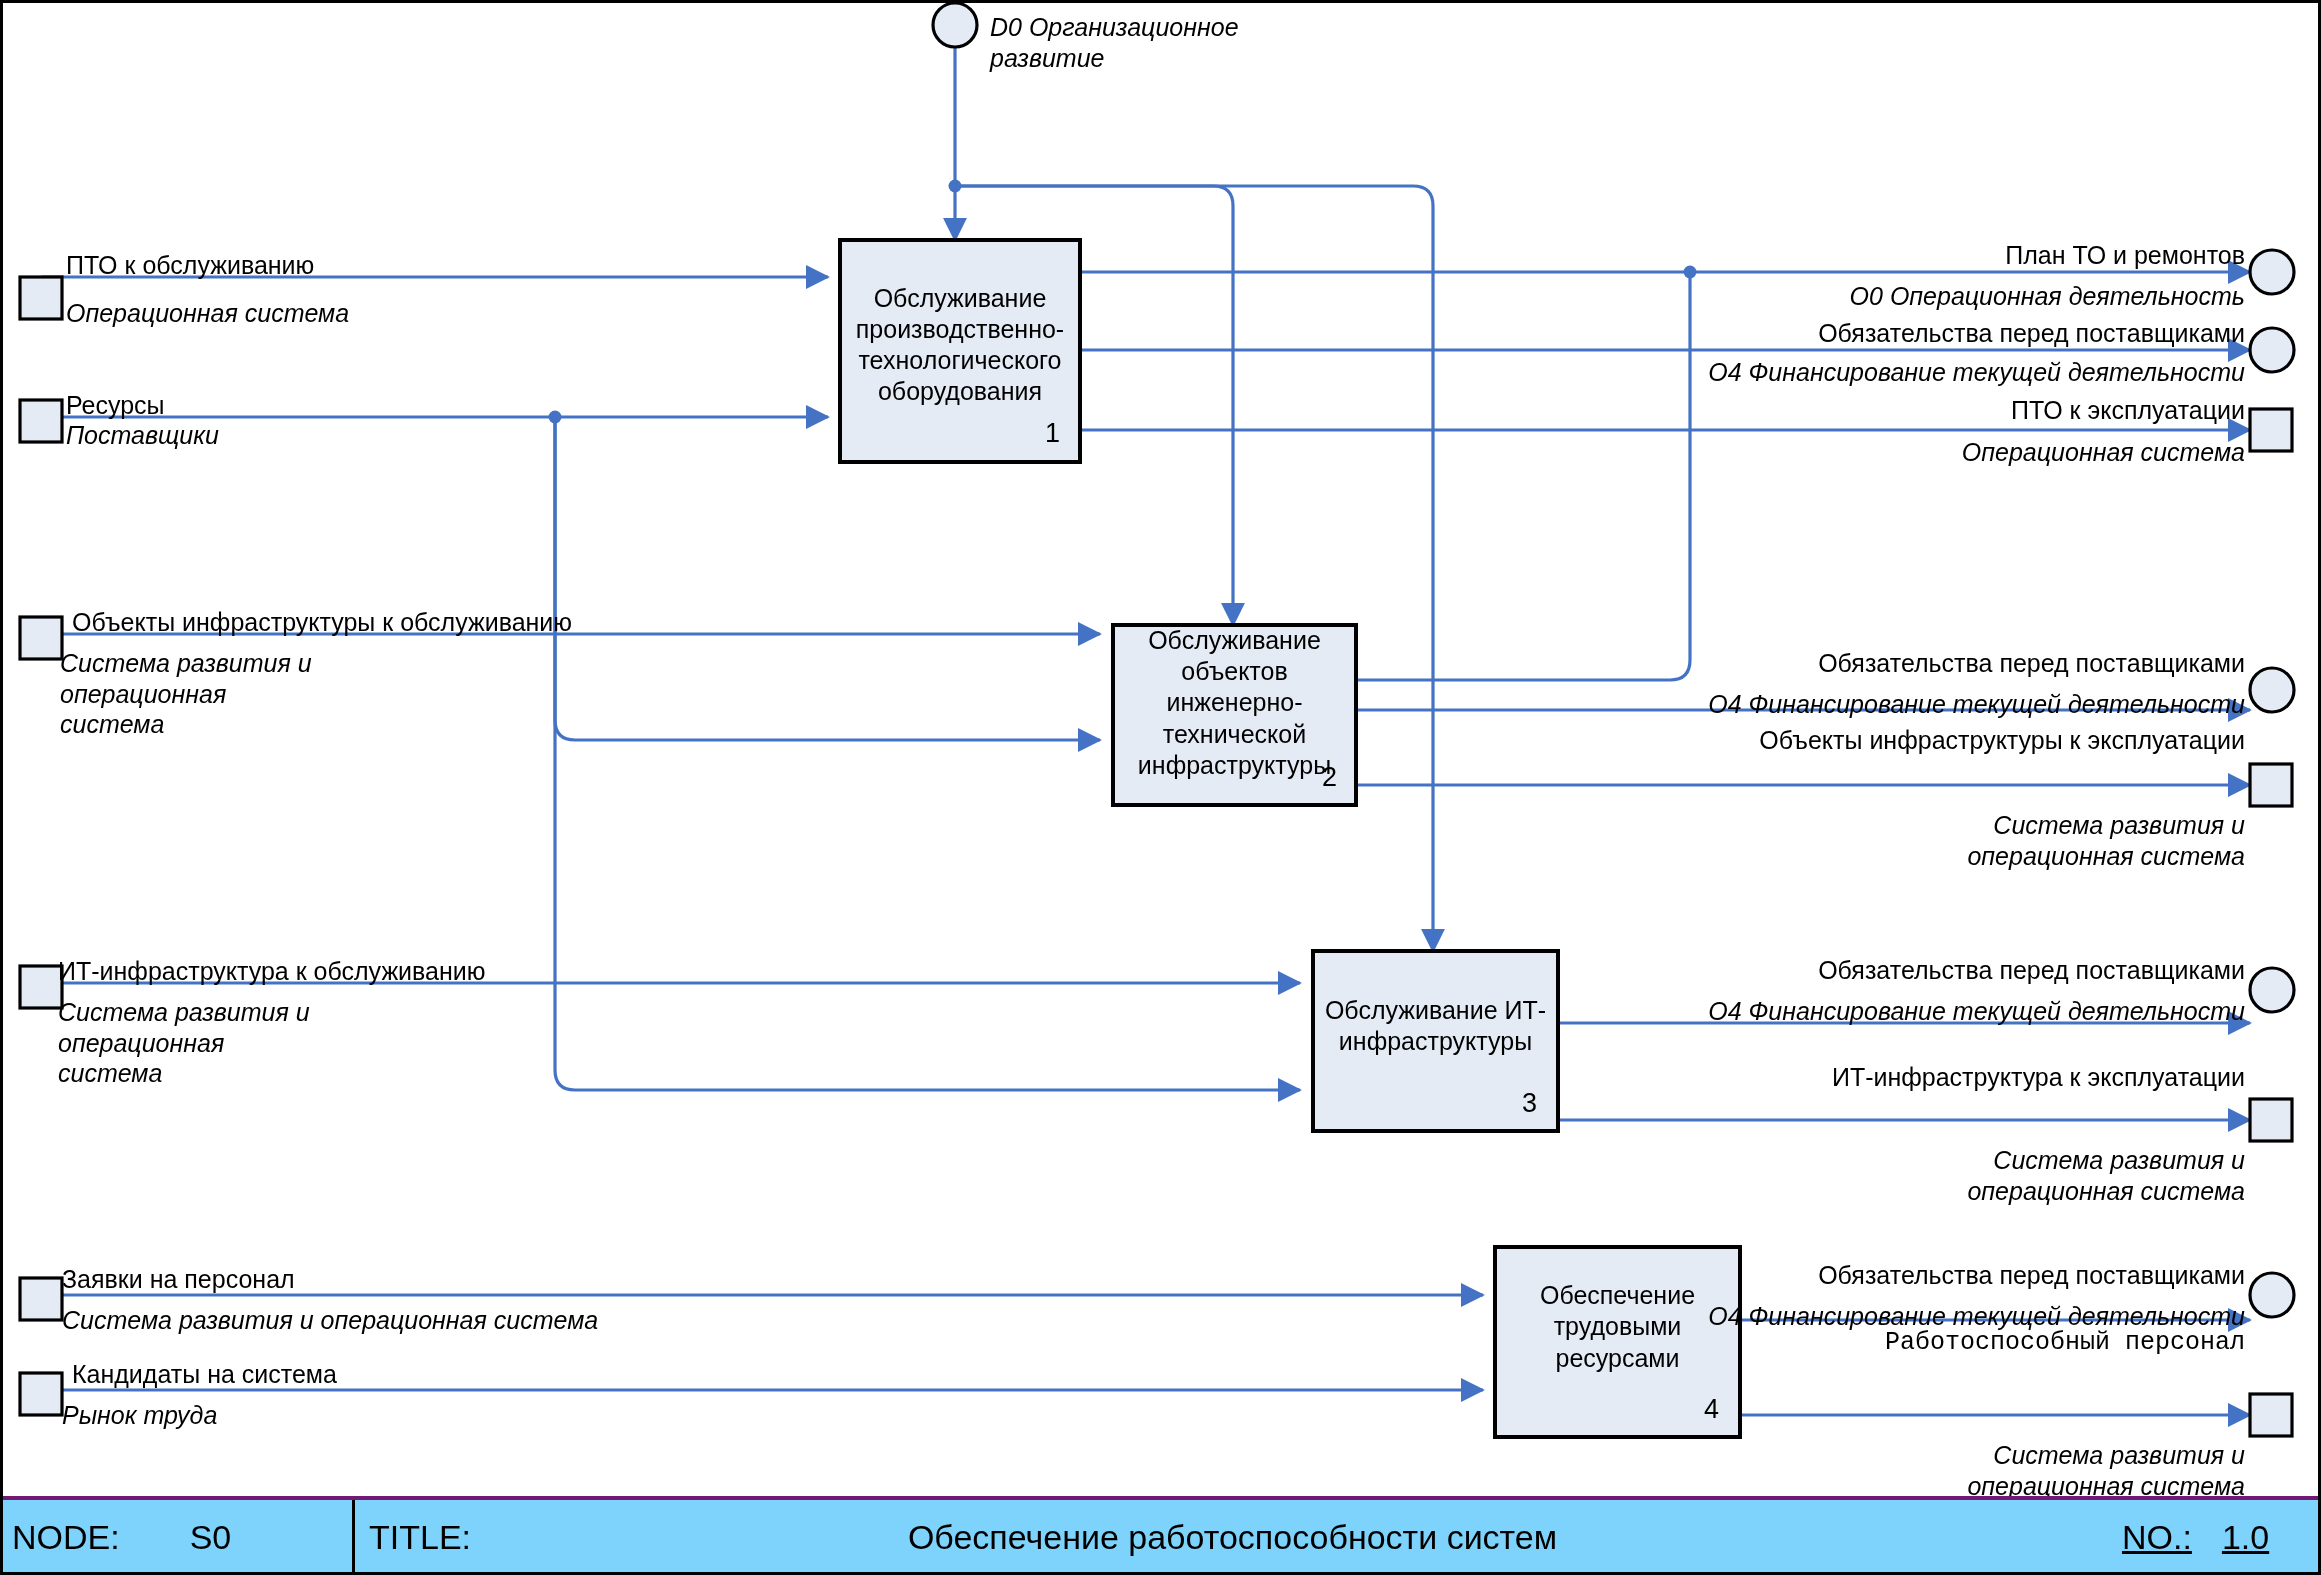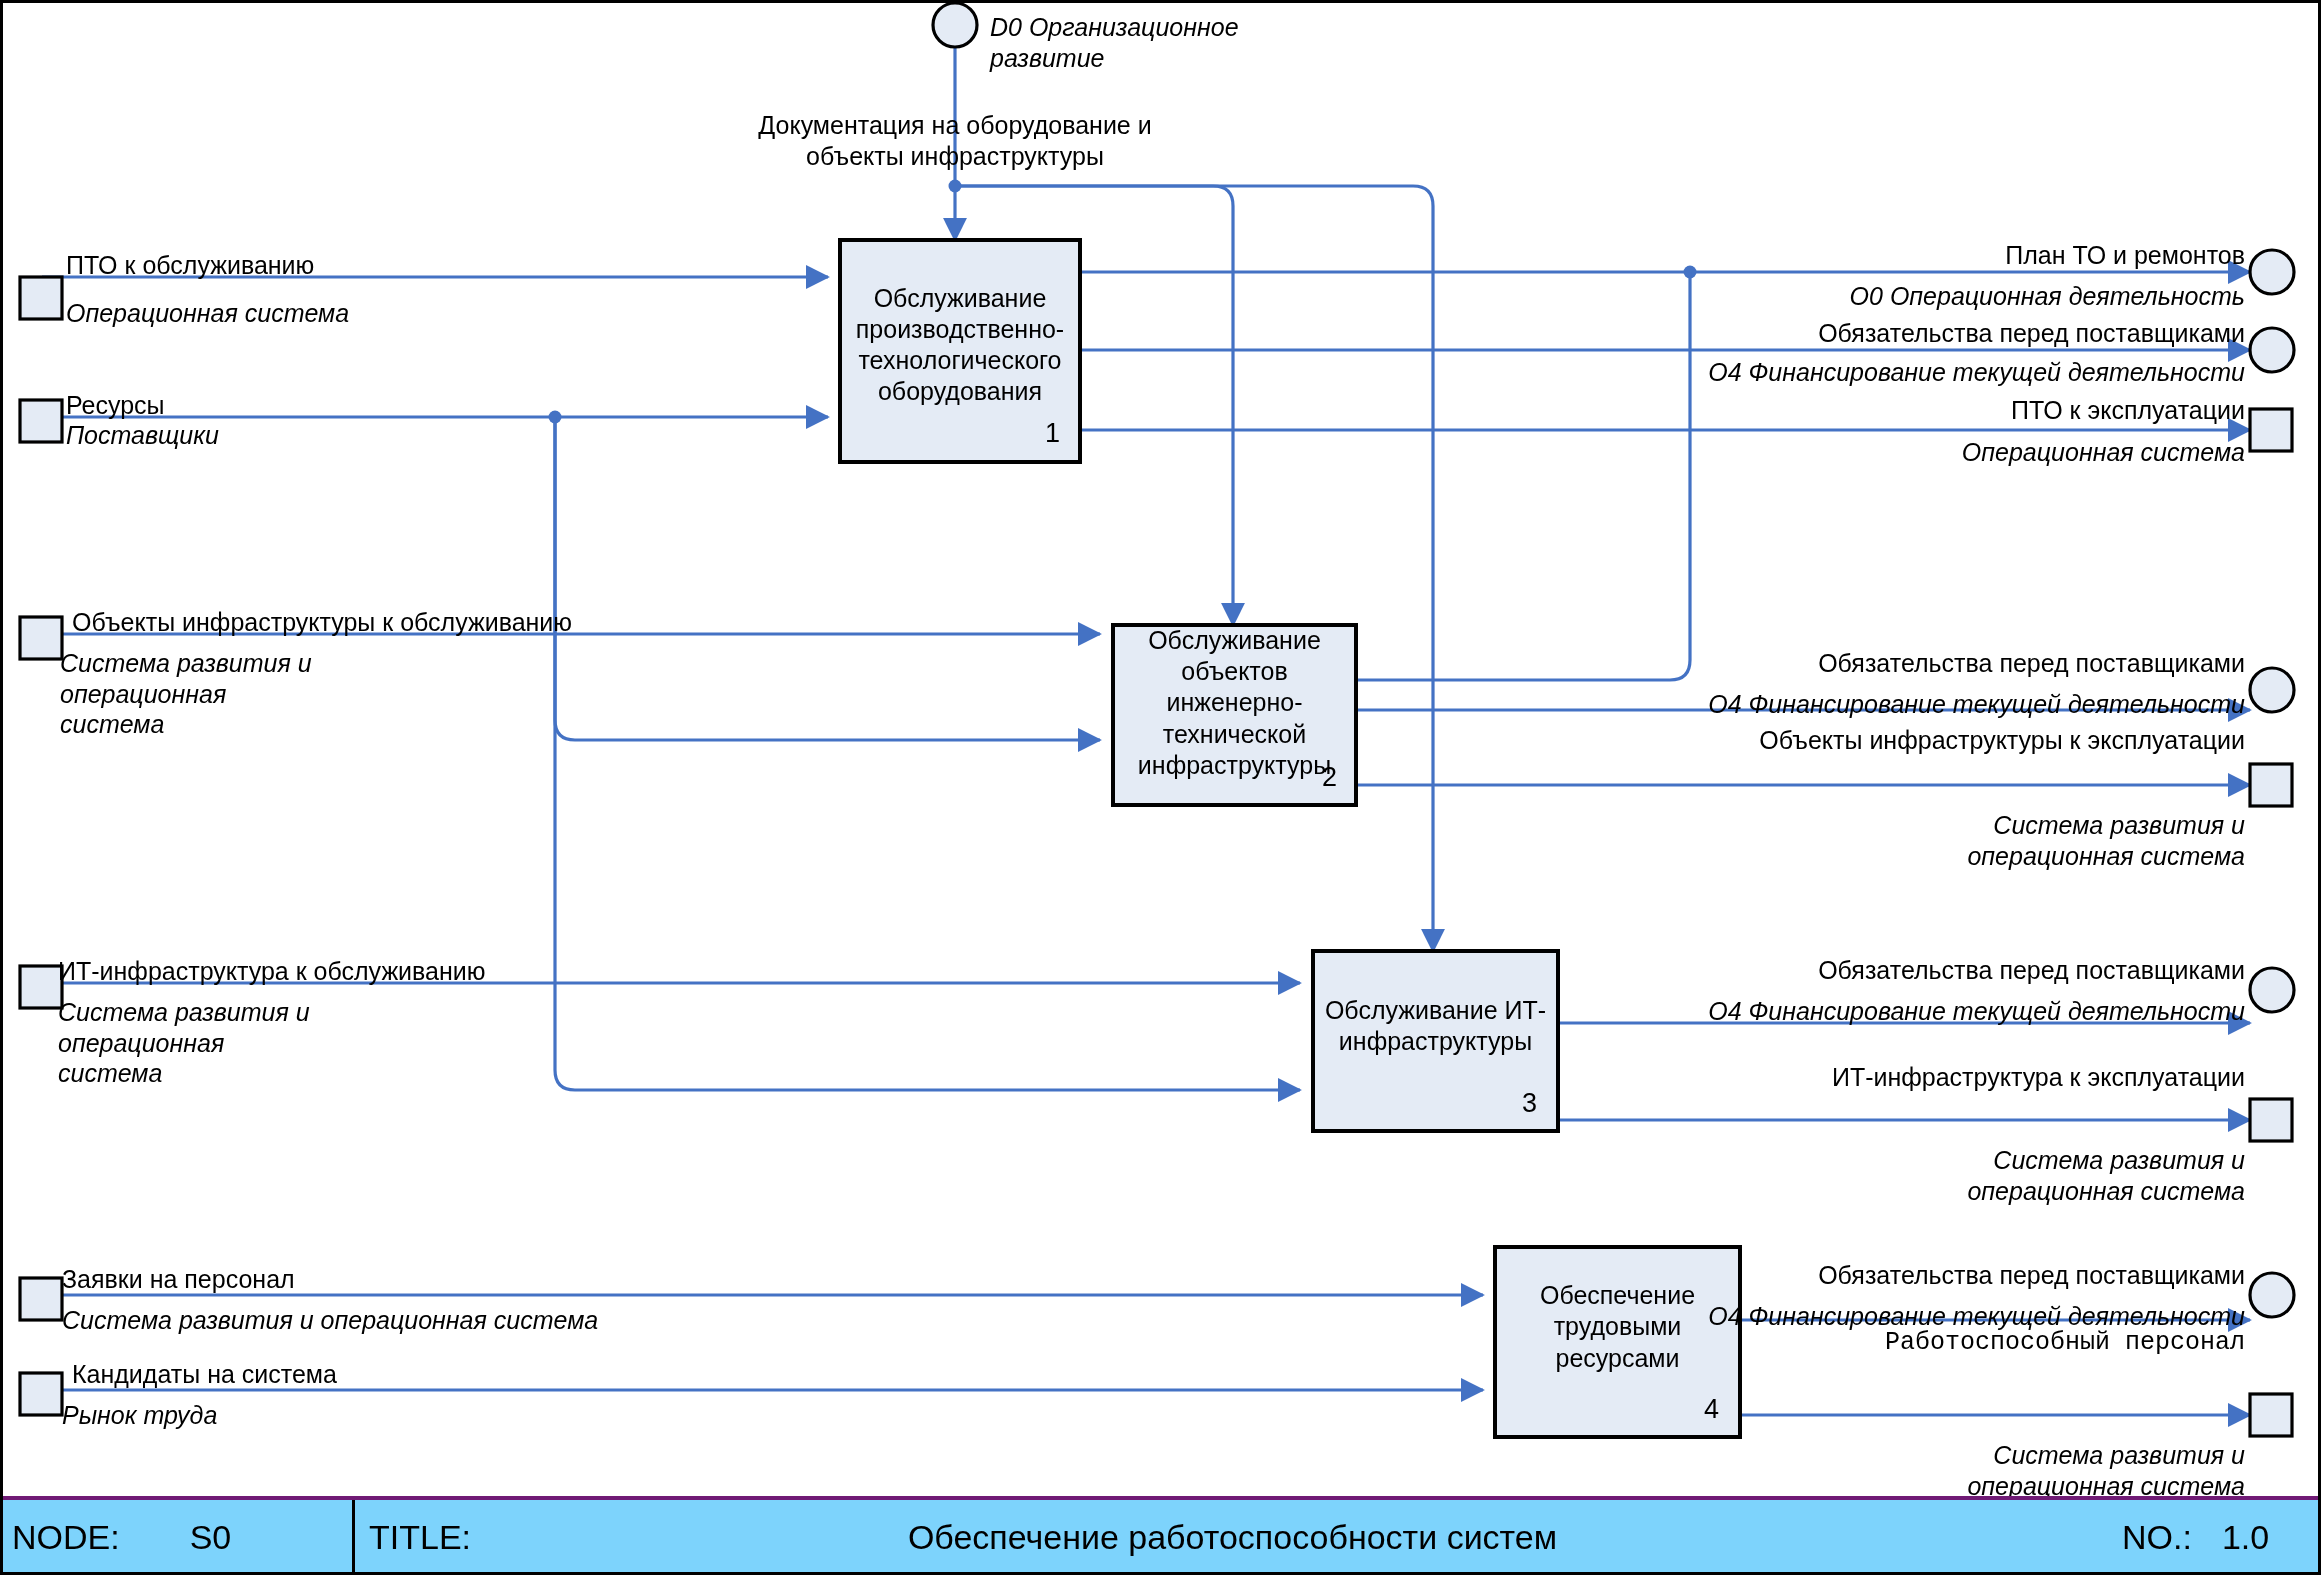--- a/index.html
+++ b/index.html
@@ -13,21 +13,21 @@
   .boxtext{position:absolute;text-align:center;font-size:25px;color:#000;line-height:1.25;
            display:flex;align-items:center;justify-content:center;pointer-events:none;}
   .boxnum{position:absolute;font-size:27px;color:#000;}
   
   #titleblock{position:absolute;left:0;top:1496px;width:2321px;height:79px;
               box-sizing:border-box;border-top:4px solid #701a75;background:#7dd3fc;}
   #titleblock .cell{position:absolute;top:0;height:75px;box-sizing:border-box;
               display:flex;align-items:center;font-size:34px;color:#000;}
   #tb-node{left:0;width:355px;border-right:3px solid #000;padding-left:12px;}
   #tb-title{left:355px;width:1983px;border-right:3px solid #000;padding-left:14px;}
-  #tb-no{left:2110px;width:211px;padding-left:12px;}
+  #tb-no{left:2110px;width:211px;padding-left:12px;text-decoration:underline;}
   .tb-key{margin-right:0;}
   .tb-val{}
   #tb-node .tb-val{margin-left:70px;}
   #tb-no .tb-val{margin-left:30px;}
   #tb-title .tb-val{position:absolute;left:0;width:1755px;text-align:center;}
   #outerframe{position:absolute;left:0;top:0;width:2321px;height:1575px;
               box-sizing:border-box;border:3px solid #000;pointer-events:none;}
 </style>
 </head>
 <body>
@@ -110,22 +110,20 @@
       <circle cx="2272" cy="272" r="22"></circle>
       <circle cx="2272" cy="350" r="22"></circle>
       <circle cx="2272" cy="690" r="22"></circle>
       <circle cx="2272" cy="990" r="22"></circle>
       <circle cx="2272" cy="1295" r="22"></circle>
     </g>
   </svg>
 
   <div class="lbl it" style="left: 990px; top: 12px; width: 420px; white-space: pre-line;">D0 Организационное
 развитие</div>
-  <div class="lbl ctr" style="left: 700px; top: 110px; width: 510px; white-space: pre-line;">Документация на оборудование и
-объекты инфраструктуры</div>
 
   <div class="lbl" style="left:66px;top:250px;">ПТО к обслуживанию</div>
   <div class="lbl it" style="left:66px;top:298px;">Операционная система</div>
 
   <div class="lbl" style="left:66px;top:390px;">Ресурсы</div>
   <div class="lbl it" style="left:66px;top:420px;">Поставщики</div>
 
   <div class="lbl" style="left:72px;top:607px;">Объекты инфраструктуры к обслуживанию</div>
   <div class="lbl it" style="left: 60px; top: 648px; white-space: pre-line;">Система развития и
 операционная

